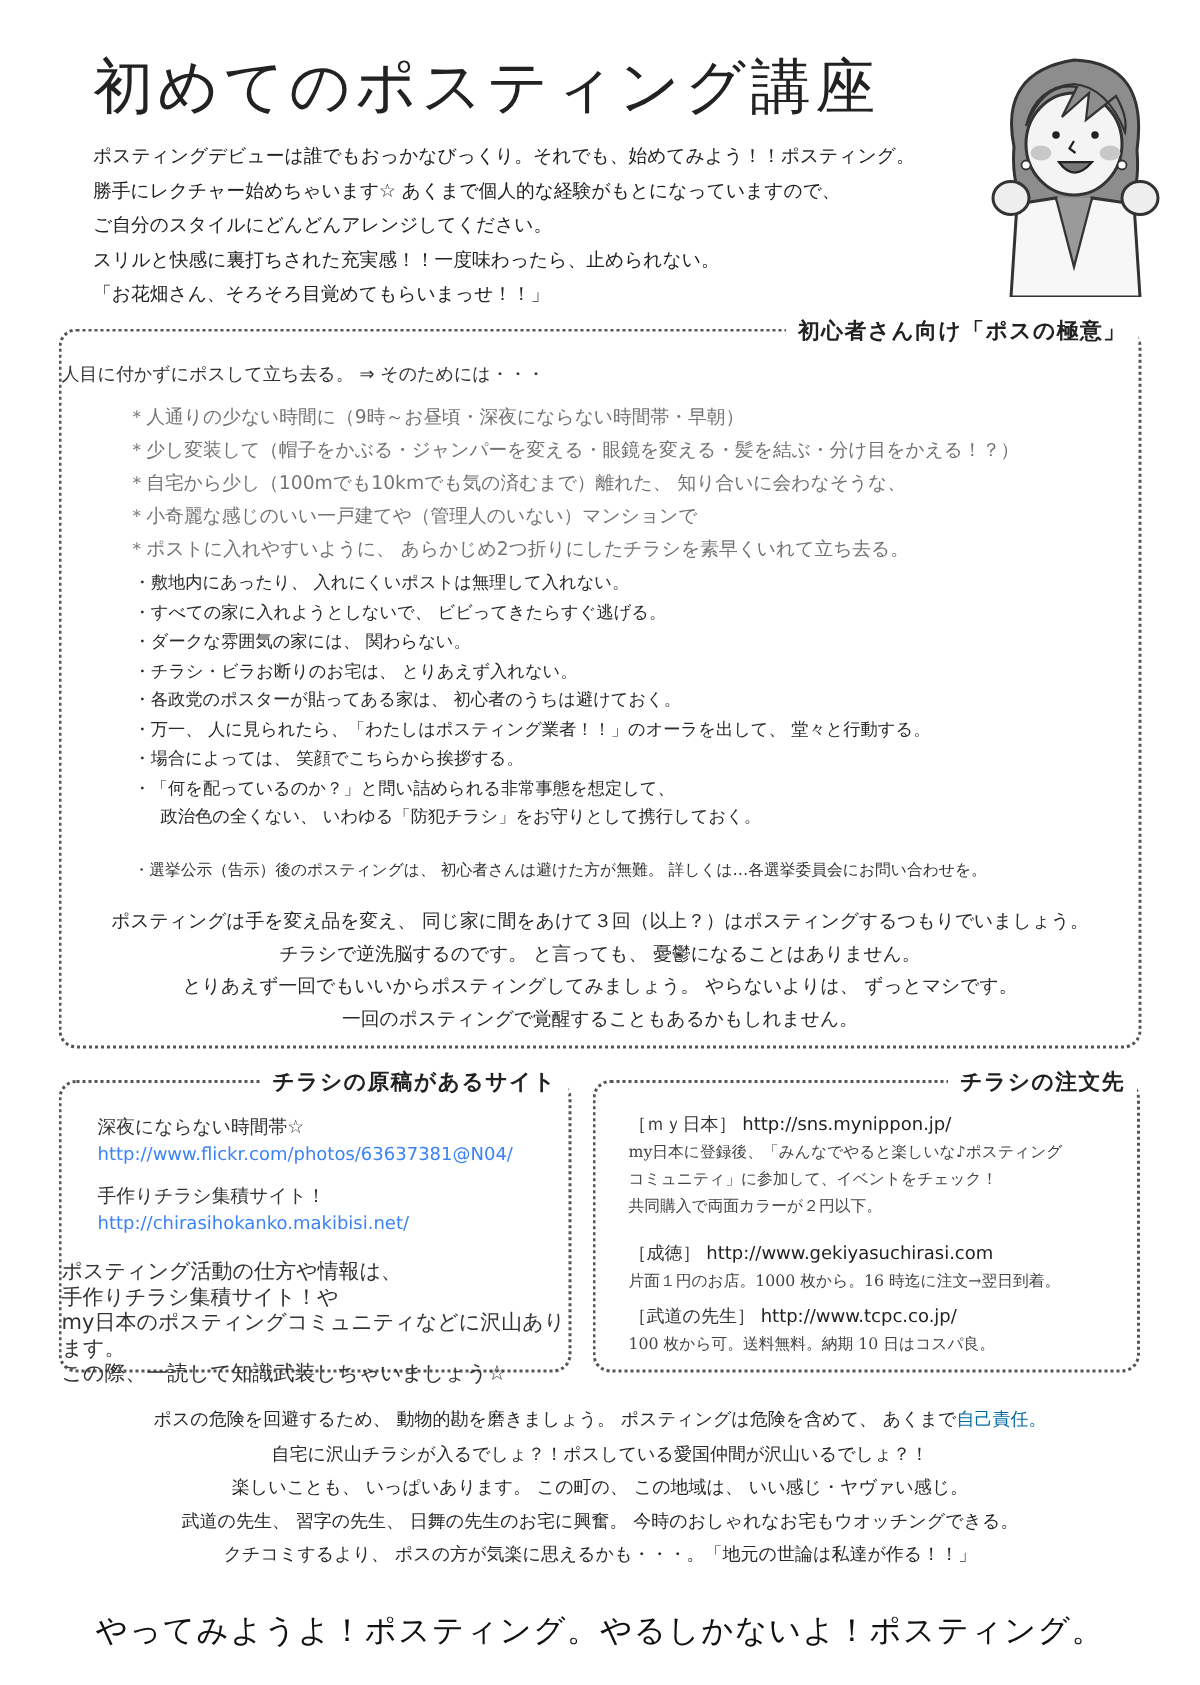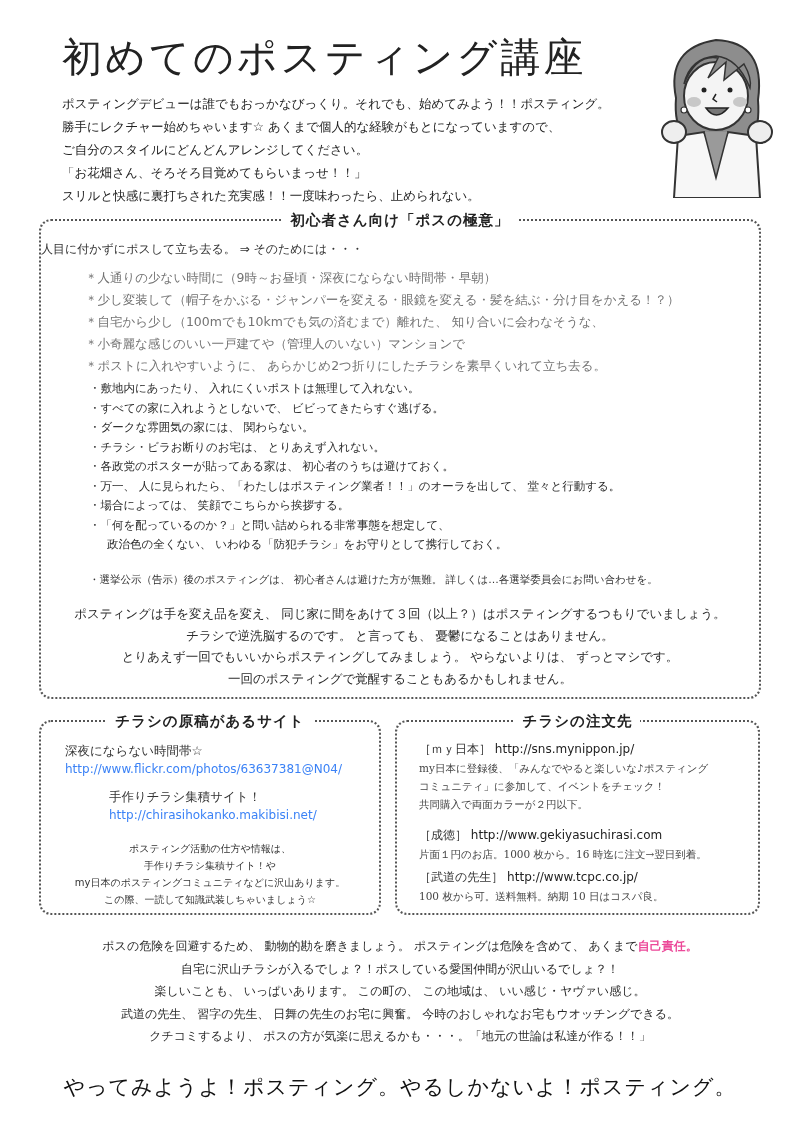--- a/index.html
+++ b/index.html
@@ -6,59 +6,59 @@
     html, body { width: 800px; height: 1123px; background: #ffffff; overflow: hidden; }
     body { font-family: "DejaVu Sans", "Liberation Sans", sans-serif; color: #2a2a2a; position: relative; }
 
     .page-title { position: absolute; left: 62px; top: 30px; font-size: 40px; letter-spacing: 3px; color: #222; font-weight: normal; }
     .intro { position: absolute; left: 62px; top: 92px; width: 580px; font-size: 12.5px; line-height: 23px; color: #222; }
     .intro p { white-space: nowrap; }
 
     .mascot { position: absolute; left: 648px; top: 28px; width: 140px; height: 170px; }
 
     .box { position: absolute; border: 2px dotted #555; border-radius: 12px; }
-    .box-title { position: absolute; top: -11px; left: 0; right: 0; text-align: center; }
+    .box-title { position: absolute; top: -11px; left: 0; right: 0; text-align: right; }
     .box-title span { background: #fff; padding: 0 8px; font-size: 14.5px; font-weight: bold; color: #222; letter-spacing: 1px; }
 
     .tips { left: 39px; top: 219px; width: 722px; height: 480px; }
     .tips .lead { position: absolute; top: 20px; left: 0; right: 0; text-align: left; font-size: 12px; color: #333; }
     .tips .stars { position: absolute; top: 46px; left: 44px; font-size: 12.5px; line-height: 22px; color: #737373; }
     .tips .stars div { white-space: nowrap; }
     .tips .dots { position: absolute; top: 158px; left: 48px; font-size: 11.5px; line-height: 19.5px; color: #2a2a2a; }
     .tips .dots div { white-space: nowrap; }
     .tips .dots .indent { padding-left: 18px; }
     .tips .note { position: absolute; top: 352px; left: 48px; font-size: 10.5px; color: #333; white-space: nowrap; }
     .tips .closing { position: absolute; top: 382px; left: 0; right: 0; text-align: center; font-size: 12.5px; line-height: 21.5px; color: #2a2a2a; }
 
     .sites { left: 39px; top: 720px; width: 342px; height: 195px; }
     .sites .entry { position: absolute; left: 24px; font-size: 12.5px; line-height: 18px; color: #333; }
     .sites .entry .url { font-family: "DejaVu Sans", sans-serif; font-size: 12px; color: #3b82f6; }
-    .sites .info { position: absolute; top: 118px; left: 0; right: 0; text-align: center; font-size: 10px; line-height: 17px; color: #333; }
+    .sites .info { position: absolute; top: 118px; left: 0; right: 0; text-align: left; font-size: 14px; line-height: 17px; color: #333; }
 
     .orders { left: 395px; top: 720px; width: 365px; height: 195px; }
     .orders .entry { position: absolute; left: 22px; width: 340px; color: #333; }
     .orders .entry .head { font-size: 12px; line-height: 19px; }
     .orders .entry .head .url { font-family: "DejaVu Sans", sans-serif; font-size: 12px; color: #222; }
     .orders .entry .desc { font-family: "DejaVu Serif", "Liberation Serif", serif; font-size: 10.5px; line-height: 18px; color: #444; white-space: nowrap; }
 
     .bottom { position: absolute; left: 0; right: 0; top: 935px; text-align: center; font-size: 12px; line-height: 22.5px; color: #2a2a2a; }
-    .bottom .strong { font-weight: bold; color: #ec4899; }
+    .bottom .strong { font-weight: normal; color: #0369a1; }
     .slogan { position: absolute; left: 0; right: 0; top: 1073px; text-align: center; font-size: 21px; letter-spacing: 1px; color: #111; }
   </style>
 </head>
 <body>
 
 <h1 class="page-title">初めてのポスティング講座</h1>
 
 <div class="intro">
   <p>ポスティングデビューは誰でもおっかなびっくり。それでも、始めてみよう！！ポスティング。</p>
   <p>勝手にレクチャー始めちゃいます☆ あくまで個人的な経験がもとになっていますので、</p>
   <p>ご自分のスタイルにどんどんアレンジしてください。</p>
+  <p>スリルと快感に裏打ちされた充実感！！一度味わったら、止められない。</p>
   <p>「お花畑さん、そろそろ目覚めてもらいまっせ！！」</p>
-  <p>スリルと快感に裏打ちされた充実感！！一度味わったら、止められない。</p>
 </div>
 
 <svg class="mascot" viewBox="0 0 140 170">
   <path d="M28 70 Q18 20 68 12 Q118 14 110 72 Q112 98 104 108 L36 108 Q26 96 28 70 Z" fill="#8d8d8d" stroke="#333" stroke-width="2"></path>
   <ellipse cx="68" cy="68" rx="32" ry="34" fill="#f4f4f4" stroke="#333" stroke-width="2"></ellipse>
   <path d="M36 56 Q48 26 70 30 L60 50 L78 34 L76 52 L96 36 Q104 50 102 60 Q90 30 68 28 Q42 30 36 56 Z" fill="#8d8d8d" stroke="#333" stroke-width="1.5"></path>
   <circle cx="56" cy="62" r="2.5" fill="#222"></circle>
   <circle cx="82" cy="62" r="2.5" fill="#222"></circle>
   <path d="M68 66 L65 71 L69 74" fill="none" stroke="#222" stroke-width="1.5"></path>
   <ellipse cx="46" cy="74" rx="7" ry="5" fill="#c8c8c8"></ellipse>
@@ -101,21 +101,21 @@
     <div>一回のポスティングで覚醒することもあるかもしれません。</div>
   </div>
 </section>
 
 <section class="box sites">
   <div class="box-title"><span>チラシの原稿があるサイト</span></div>
   <div class="entry" style="top:20px;">
     <div>深夜にならない時間帯☆</div>
     <div class="url">http://www.flickr.com/photos/63637381@N04/</div>
   </div>
-  <div class="entry" style="top:66px;margin-left:44px;">
+  <div class="entry" style="top:66px;">
     <div>手作りチラシ集積サイト！</div>
     <div class="url">http://chirasihokanko.makibisi.net/</div>
   </div>
   <div class="info">
     <div>ポスティング活動の仕方や情報は、</div>
     <div>手作りチラシ集積サイト！や</div>
     <div>my日本のポスティングコミュニティなどに沢山あります。</div>
     <div>この際、一読して知識武装しちゃいましょう☆</div>
   </div>
 </section>

